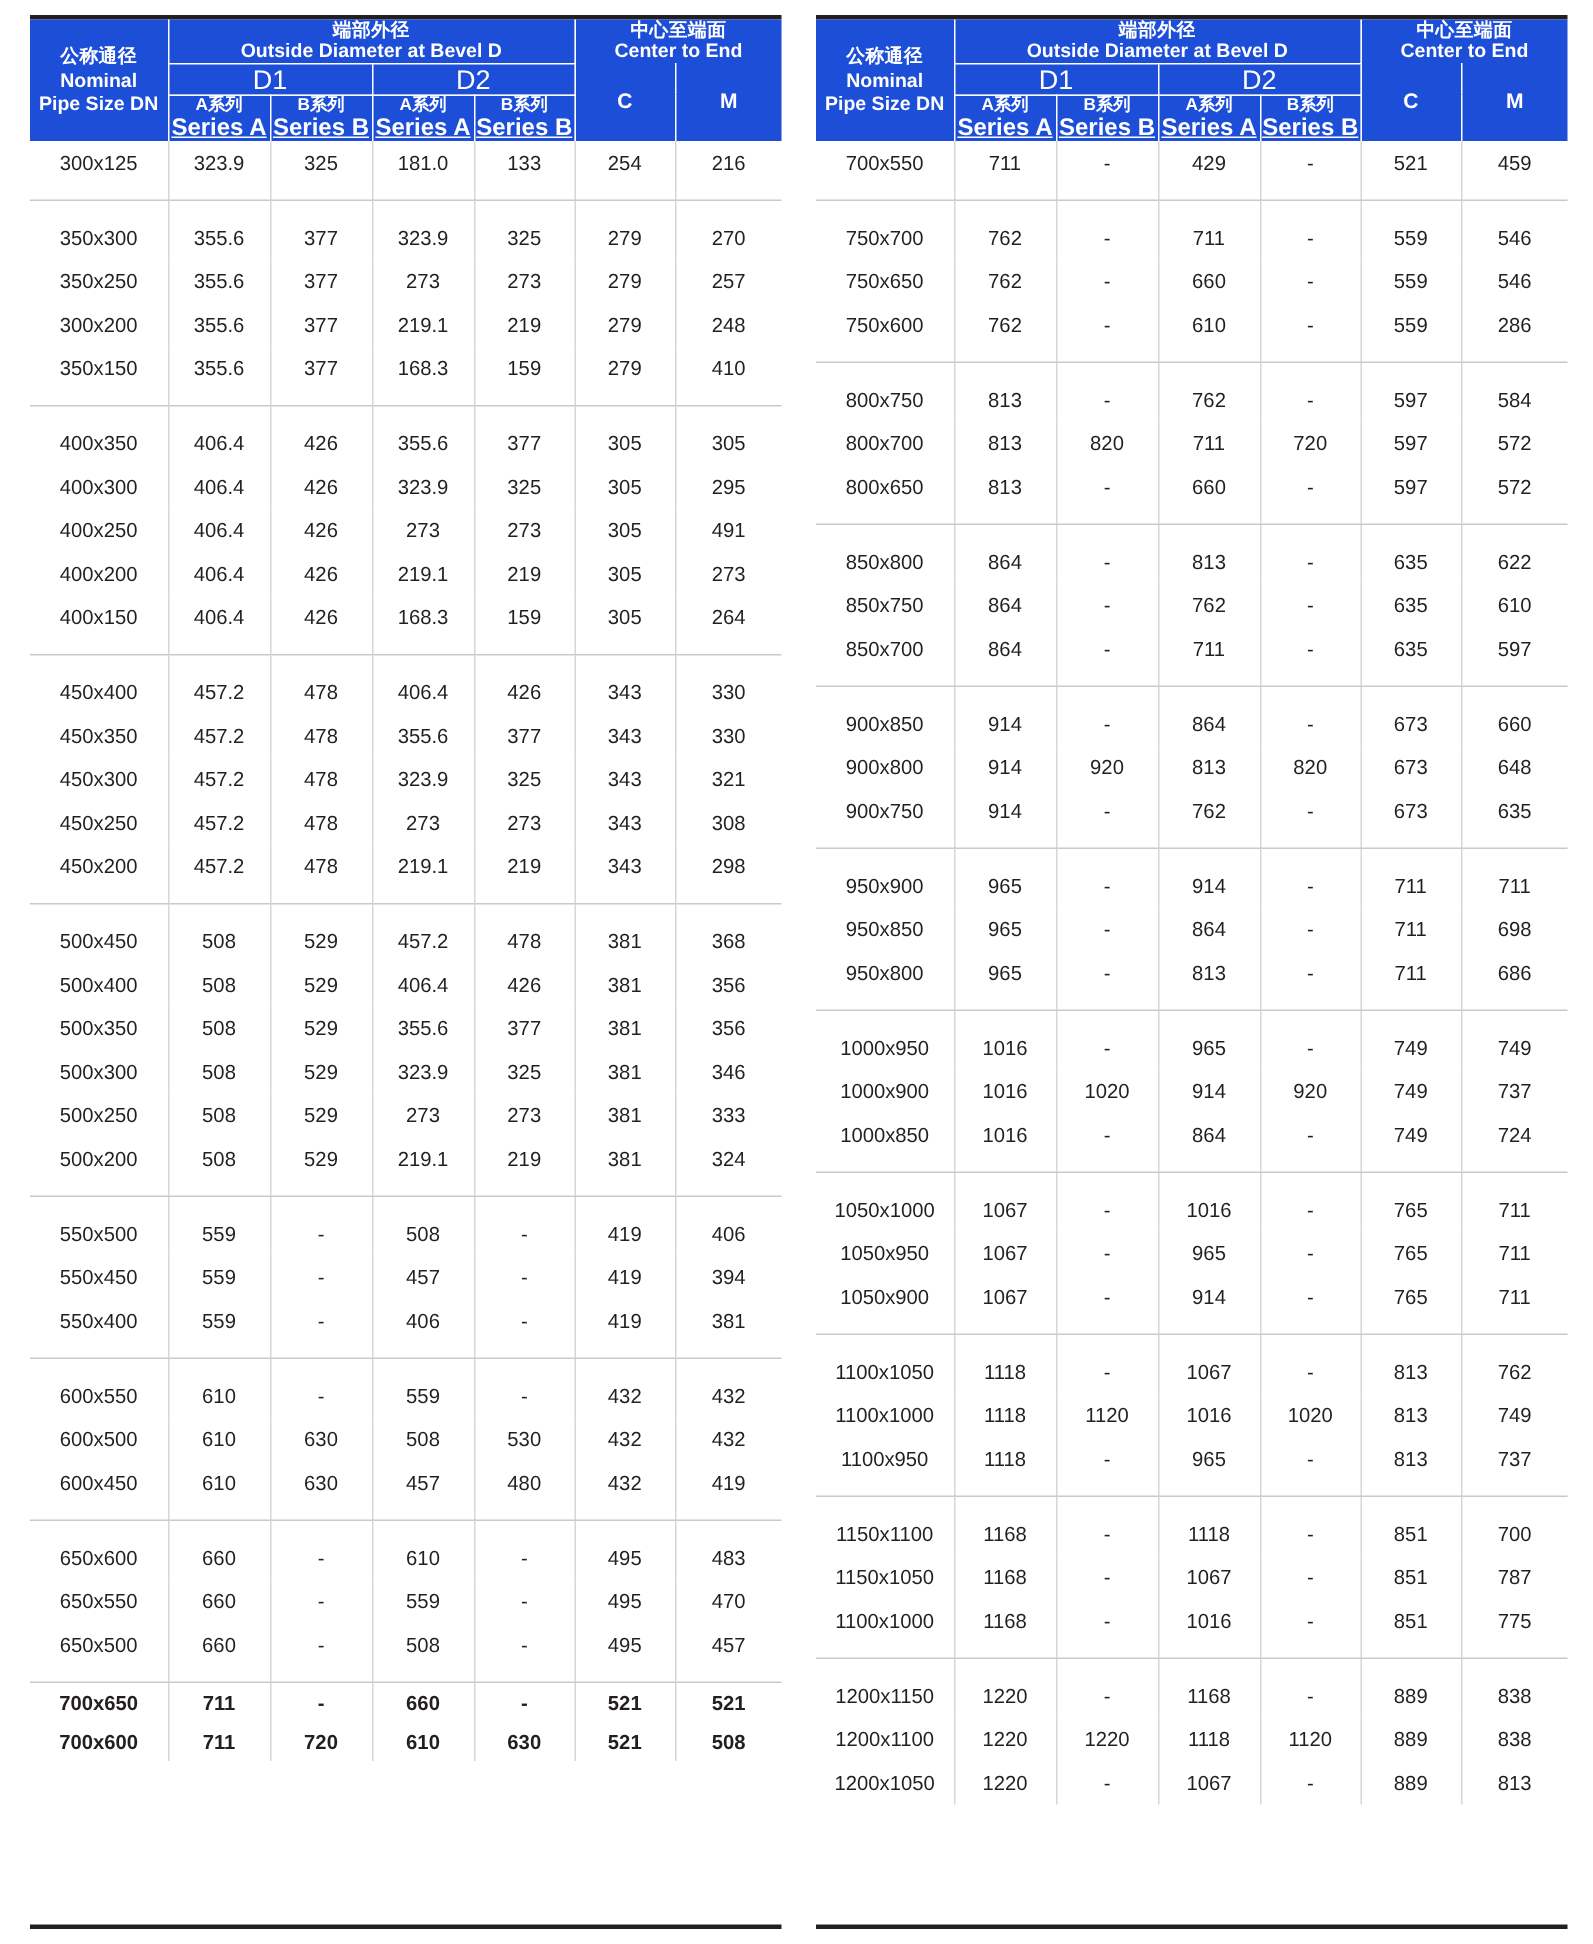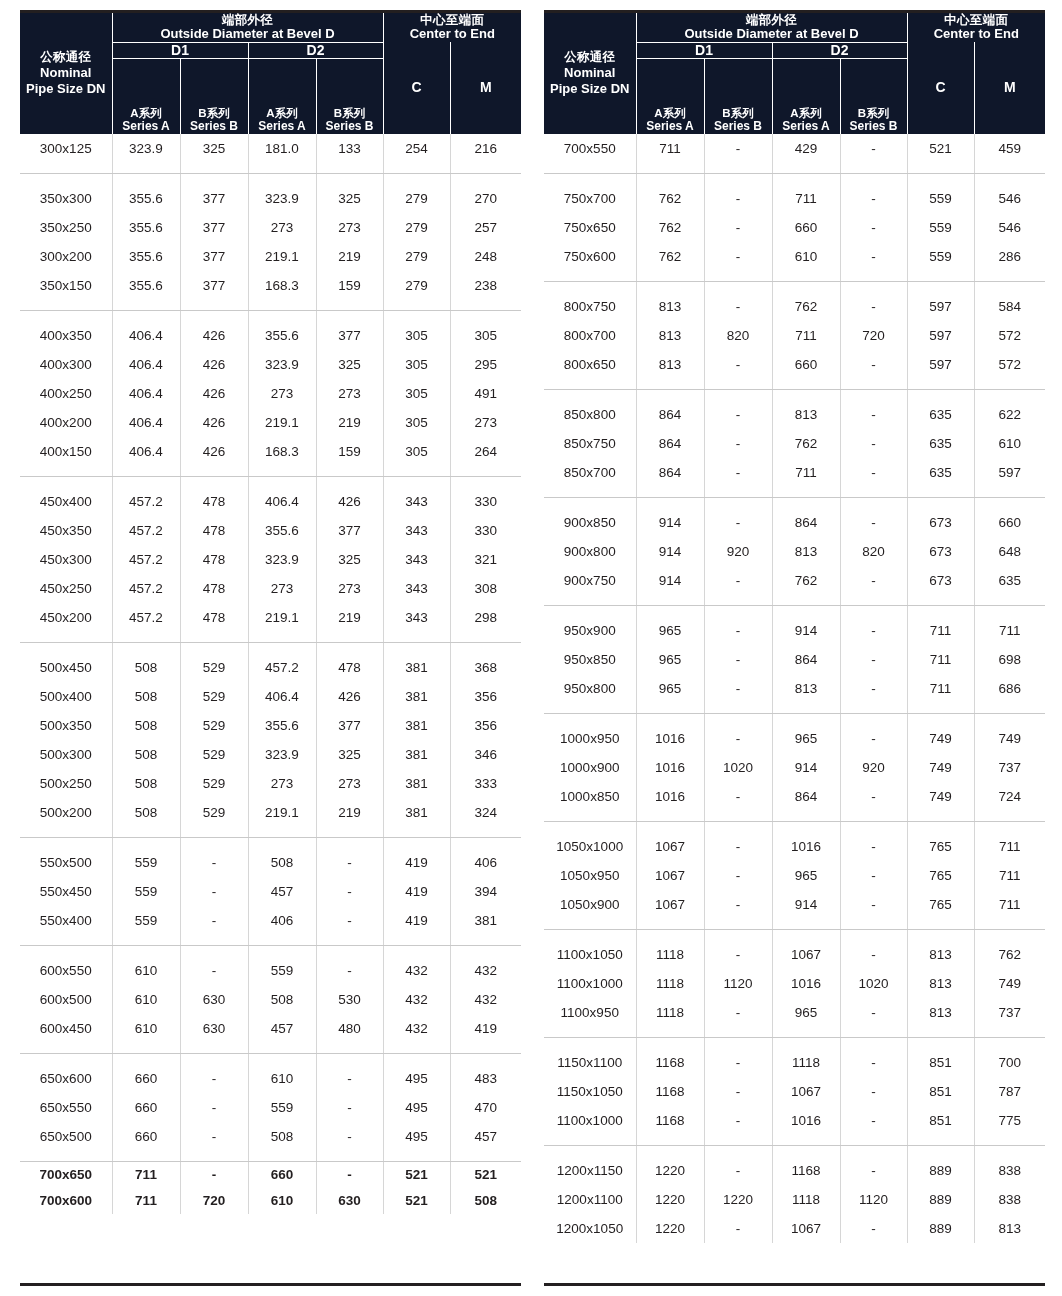--- a/index.html
+++ b/index.html
@@ -36,38 +36,38 @@
   col.c0{width:92px}
   col.c1{width:68px}
   col.c2{width:68px}
   col.c3{width:68px}
   col.c4{width:67px}
   col.c5{width:67px}
   col.c6{width:71px}
 
   
   thead td,thead th{
-    background:#0f172a;
+    background:#1d4ed8;
     color:#ffffff;
     text-align:center;
     vertical-align:middle;
     padding:0;
     line-height:1.12;
     font-weight:bold;
     border:0;
   }
   .hsplit{border-right:1px solid #ffffff;}
   .hbot{border-bottom:1px solid #ffffff;}
   .h-cn{font-size:12.5px;display:block;letter-spacing:.3px;}
   .h-en{font-size:13px;display:block;}
   .h-nom{font-size:12.5px;line-height:1.22;}
-  .h-d{font-size:14px;font-weight:bold;}
+  .h-d{font-size:18px;font-weight:normal;}
   .h-cm{font-size:14px;font-weight:bold;}
-  .h-ser-cn{font-size:11.5px;display:block;margin-top:48px;}
-  .h-ser-en{font-size:12px;display:block;}
+  .h-ser-cn{font-size:11.5px;display:block;}
+  .h-ser-en{font-size:16px;display:block;text-decoration:underline;}
 
   
   tbody td{
     text-align:center;
     vertical-align:middle;
     padding:0;
     height:29px;
     font-size:13.5px;
     font-weight:normal;
     color:#231f20;
@@ -175,21 +175,21 @@
             <td>279</td>
             <td>248</td>
           </tr>
           <tr class="pad-bot grp-end">
             <td>350x150</td>
             <td>355.6</td>
             <td>377</td>
             <td>168.3</td>
             <td>159</td>
             <td>279</td>
-            <td>238</td>
+            <td>410</td>
           </tr>
           <tr class="pad-top">
             <td>400x350</td>
             <td>406.4</td>
             <td>426</td>
             <td>355.6</td>
             <td>377</td>
             <td>305</td>
             <td>305</td>
           </tr>

